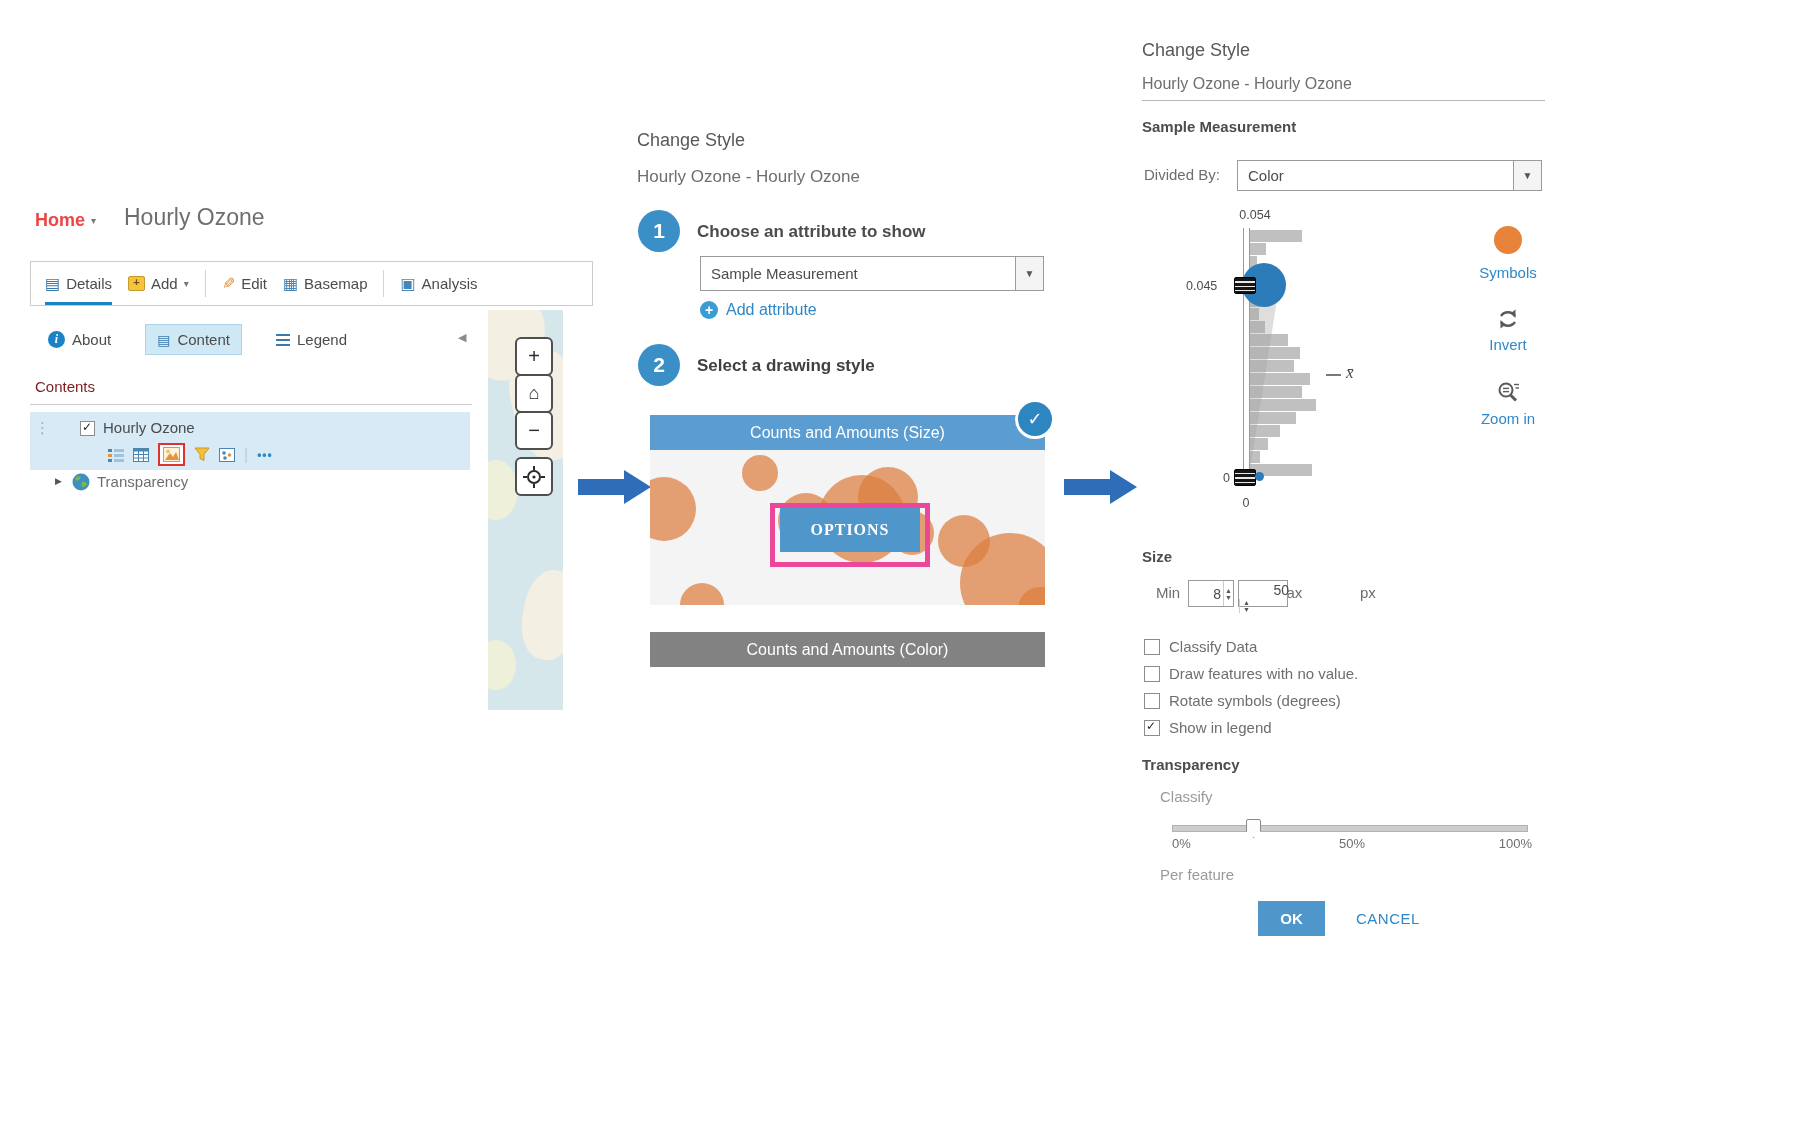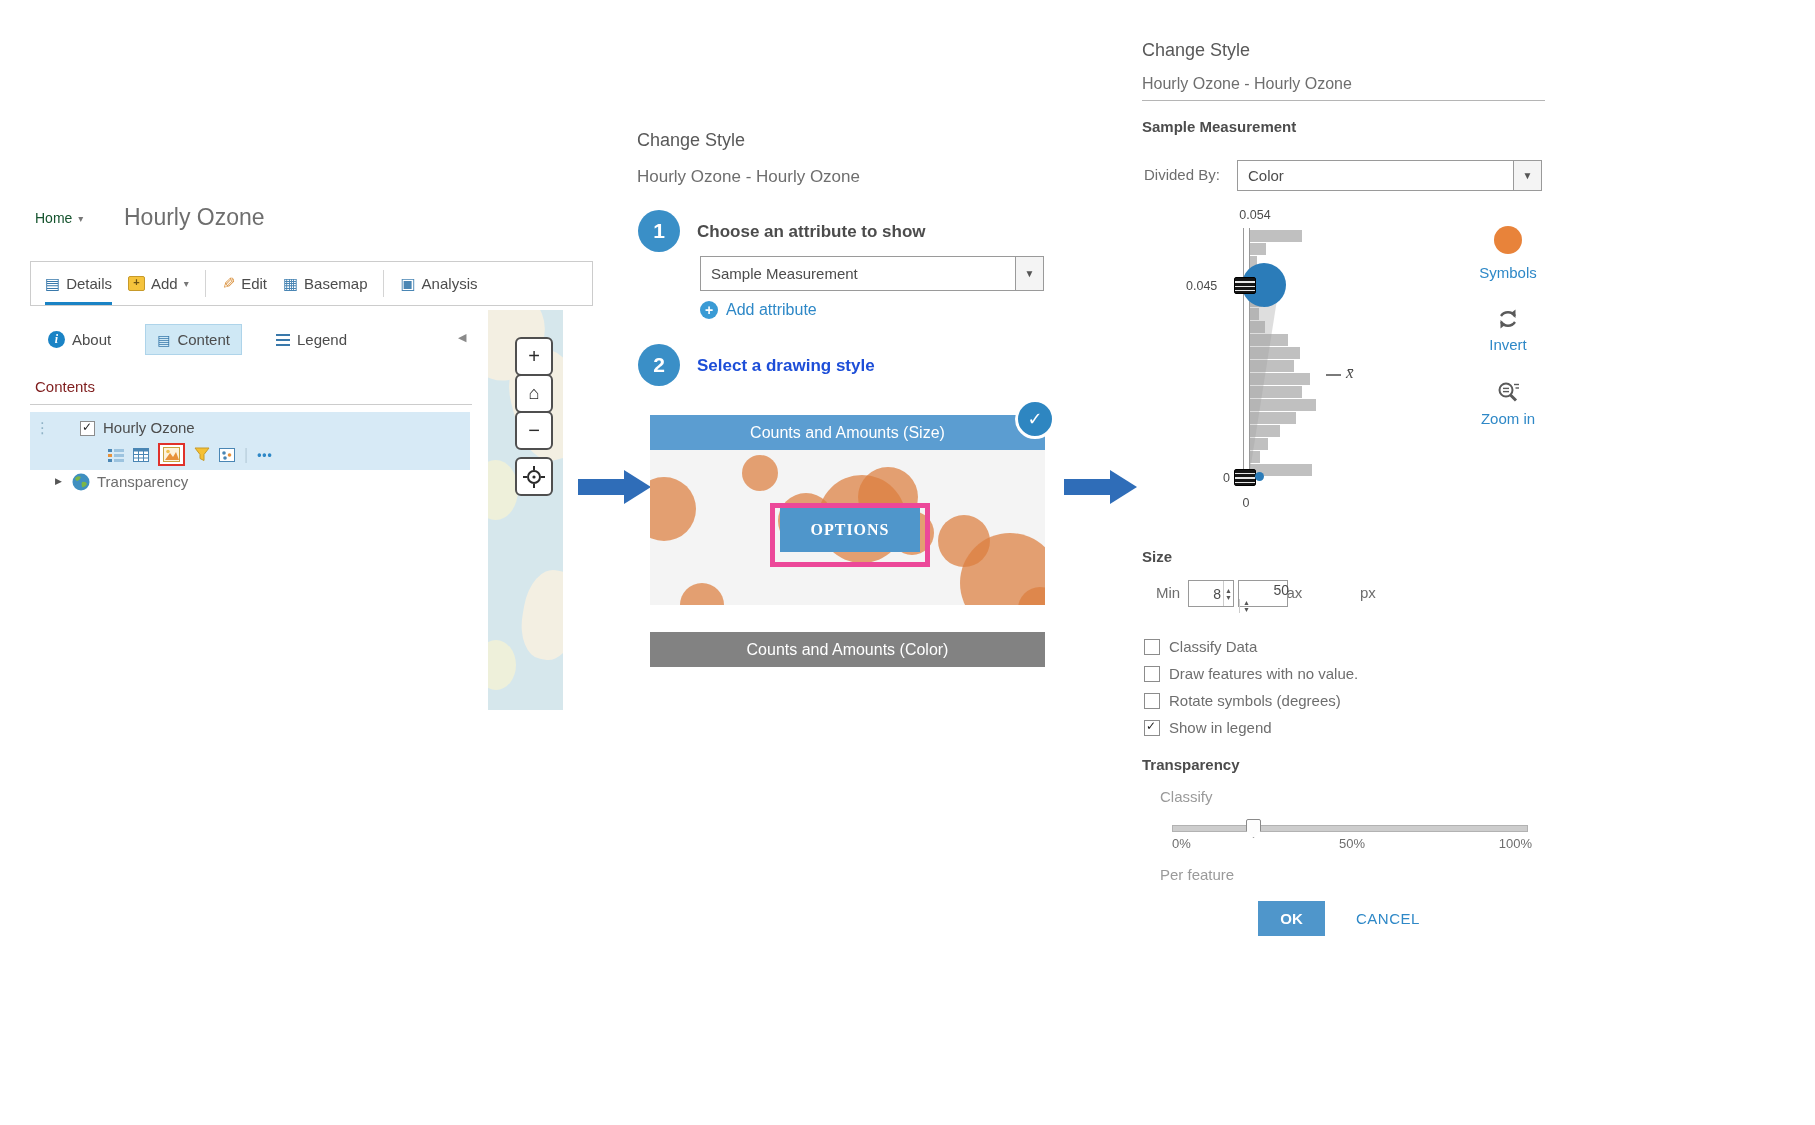--- a/index.html
+++ b/index.html
@@ -58,21 +58,21 @@
   .small-label{font-size:15px;color:#6e6e6e;}
   .muted{color:#9a9a9a;}
   .cbrow{position:absolute;display:flex;align-items:center;gap:9px;font-size:15px;color:#6e6e6e;}
 </style>
 </head>
 <body>
 
 <div id="screen">
 
   <div class="abs" style="left:35px;top:210px;display:flex;align-items:center;gap:6px;">
-    <span style="font-size:14px;color:#14532d;">Home</span>
+    <span style="font-size:18px;color:#ef4444;font-weight:bold;">Home</span>
     <span class="caret">▾</span>
   </div>
   <div class="abs" style="left:124px;top:204px;font-size:23px;color:#6e6e6e;">Hourly Ozone</div>
 
   <div class="abs toolbar" style="left:30px;top:261px;width:533px;height:43px;">
     <div class="tb-item active">
       <span class="glyph" style="color:#3a79ab;">▤</span>
       <span>Details</span>
     </div>
     <div class="tb-item">
@@ -219,21 +219,21 @@
   </div>
 
   <div class="abs" style="left:700px;top:301px;display:flex;align-items:center;gap:8px;">
     <span style="width:18px;height:18px;border-radius:50%;background:#3a9bd5;color:#fff;font-size:14px;line-height:18px;text-align:center;font-weight:bold;">+</span>
     <span class="link" style="font-size:16px;">Add attribute</span>
   </div>
 
   <div class="step-circle" style="left:638px;top:344px;">
     <span>2</span>
   </div>
-  <div class="abs" style="left:697px;top:356px;font-size:17px;font-weight:bold;color:#1d4ed8;">Select a drawing style</div>
+  <div class="abs" style="left:697px;top:356px;font-size:17px;font-weight:bold;color:#404040;">Select a drawing style</div>
 
   <div class="style-card" style="left:650px;top:415px;">
     <div class="check-badge">✓</div>
     <div class="card-header" style="background:#5b9dd1;">Counts and Amounts (Size)</div>
     <div class="card-body" style="height:155px;background:#f4f4f4;">
       <div class="oc" style="left:-18px;top:27px;width:64px;height:64px;"></div>
       <div class="oc" style="left:92px;top:5px;width:36px;height:36px;"></div>
       <div class="oc" style="left:128px;top:43px;width:56px;height:56px;"></div>
       <div class="oc" style="left:168px;top:25px;width:88px;height:88px;"></div>
       <div class="oc" style="left:208px;top:17px;width:60px;height:60px;"></div>

